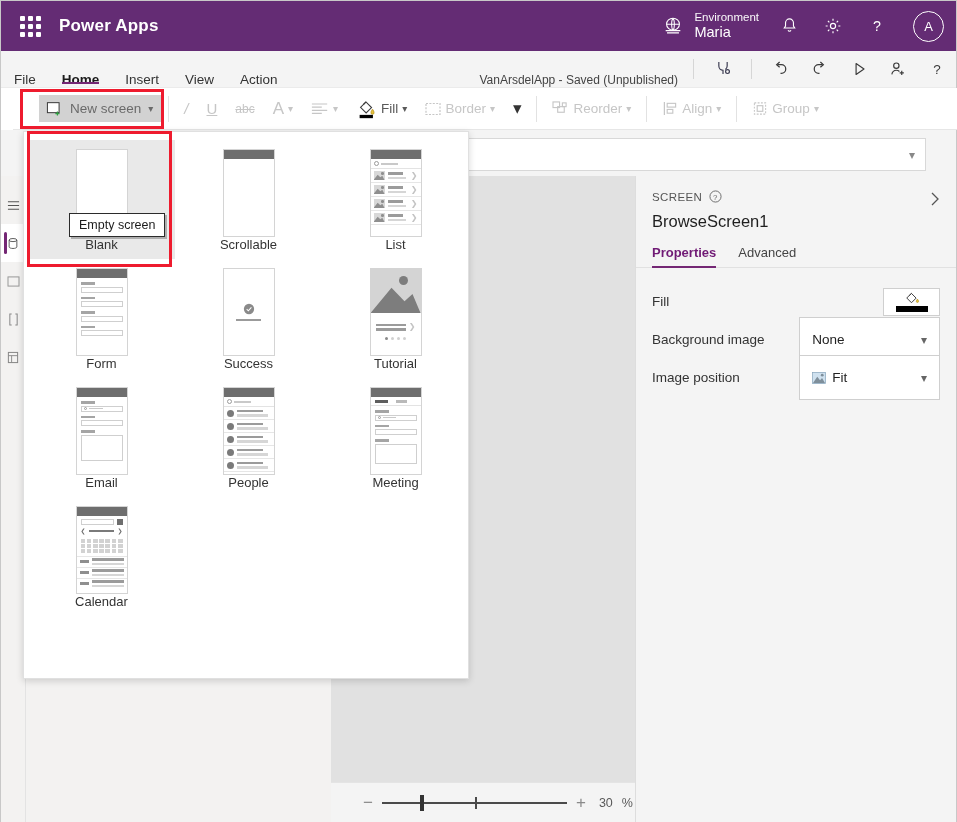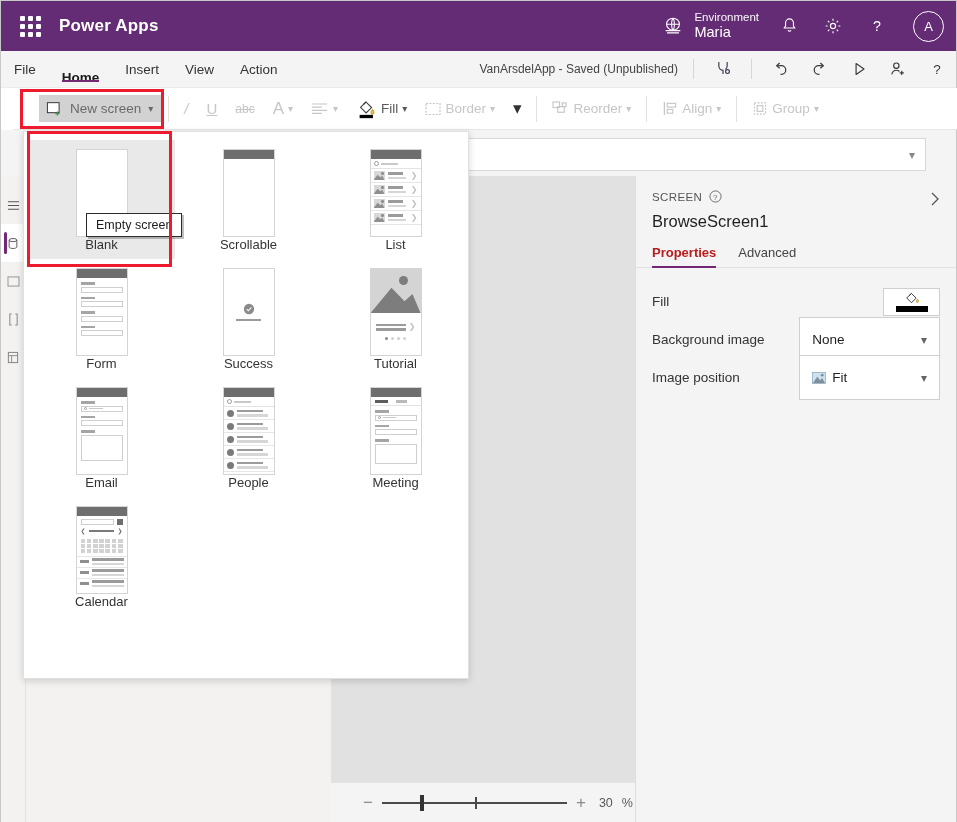--- a/index.html
+++ b/index.html
@@ -50,21 +50,21 @@
     width: 31px; height: 31px; border-radius: 50%;
     border: 1px solid #ffffff; display:flex; align-items:center; justify-content:center;
     font-size: 13px; margin-right: 12px; margin-left: 4px; cursor: pointer;
   }
 
   
   .menubar {
     position: absolute; top: 50px; left: 0;
     width: 955px; height: 37px;
     background: #f4f4f4;
-    display: flex; align-items: center;
+    display: flex; align-items: flex-end;
     border-bottom: 1px solid #ebebeb;
   }
   .menu-item {
     display:flex; align-items:center; padding: 0 13px;
     font-size: 13.5px; color: #333; cursor: pointer;
     position: relative;
   }
   .menu-item.active { font-weight: bold; color: #1c1c1c; margin-top: 17px; }
   .menu-item.active::after {
     content:''; position:absolute; left: 13px; right: 13px; bottom: 3px;
@@ -203,21 +203,21 @@
     width: 321px; height: 646px;
     background:#f4f4f4; border-left:1px solid #dddddd;
   }
   .rp-head { padding: 14px 16px 0 16px; }
   .rp-kicker { display:flex; align-items:center; gap:7px; font-size: 11.5px; color:#555; letter-spacing:.4px; }
   .rp-collapse { position:absolute; right:14px; top: 13px; color:#555; cursor:pointer; font-size: 18px; }
   .rp-title { font-size: 16.5px; color:#1f1f1f; margin-top: 9px; }
   .rp-tabs { display:flex; gap: 22px; margin-top: 14px; padding-left: 16px;
              border-bottom:1px solid #e1e1e1; }
   .rp-tab { font-size: 13px; color:#444; padding-bottom: 7px; cursor:pointer; position:relative; }
-  .rp-tab.active { font-weight:bold; color:#b91c1c; }
+  .rp-tab.active { font-weight:bold; color:#701a75; }
   .rp-tab.active::after { content:''; position:absolute; left:0; right:0; bottom:-1px; height:2px; background:#742774; }
   .rp-rows { padding: 18px 16px 0 16px; }
   .rp-row { display:flex; align-items:center; height: 31px; margin-bottom: 7px; }
   .rp-label { width: 150px; font-size: 13.5px; color:#333; }
   .rp-fillbtn {
     width: 60px; height: 28px; background:#ffffff; border:1px solid #cfcfcf;
     display:flex; flex-direction:column; align-items:center; justify-content:center;
     cursor:pointer; margin-left: 90px;
   }
   .rp-fillbar { width: 32px; height: 6px; background:#000000; margin-top:1px; }
@@ -283,21 +283,21 @@
   .th-av { width:7px; height:7px; border-radius:50%; background:#7a7a7a; flex-shrink:0; }
   .th-cal-grid { display:grid; grid-template-columns: repeat(7, 1fr); gap:1.5px; padding: 3px 4px; }
   .th-cal-grid i { display:block; height:3.5px; background:#d2d2d2; }
   .th-cal-row { height:11px; border-top:1px solid #e6e6e6; display:flex; align-items:center; gap:3px; padding:0 3px; }
   .th-cal-t { width:9px; height:2.5px; background:#8f8f8f; flex-shrink:0; }
   .th-nav { display:flex; align-items:center; gap:3px; padding:2px 4px; }
   .th-arrow { font-size:6px; color:#6e6e6e; line-height:1; }
 
   
   .tooltip {
-    position:absolute; left: 85px; top: 212px;
+    position:absolute; left: 68px; top: 212px;
     background:#ffffff; border:1px solid #2b2b2b;
     box-shadow: 2px 2px 0 rgba(0,0,0,.25);
     font-size: 12.5px; color:#1c1c1c;
     padding: 4px 9px; white-space:nowrap; z-index: 60;
   }
 
   
   .redbox {
     position:absolute; border: 3px solid #ee1b2e; z-index: 70; pointer-events:none;
   }

